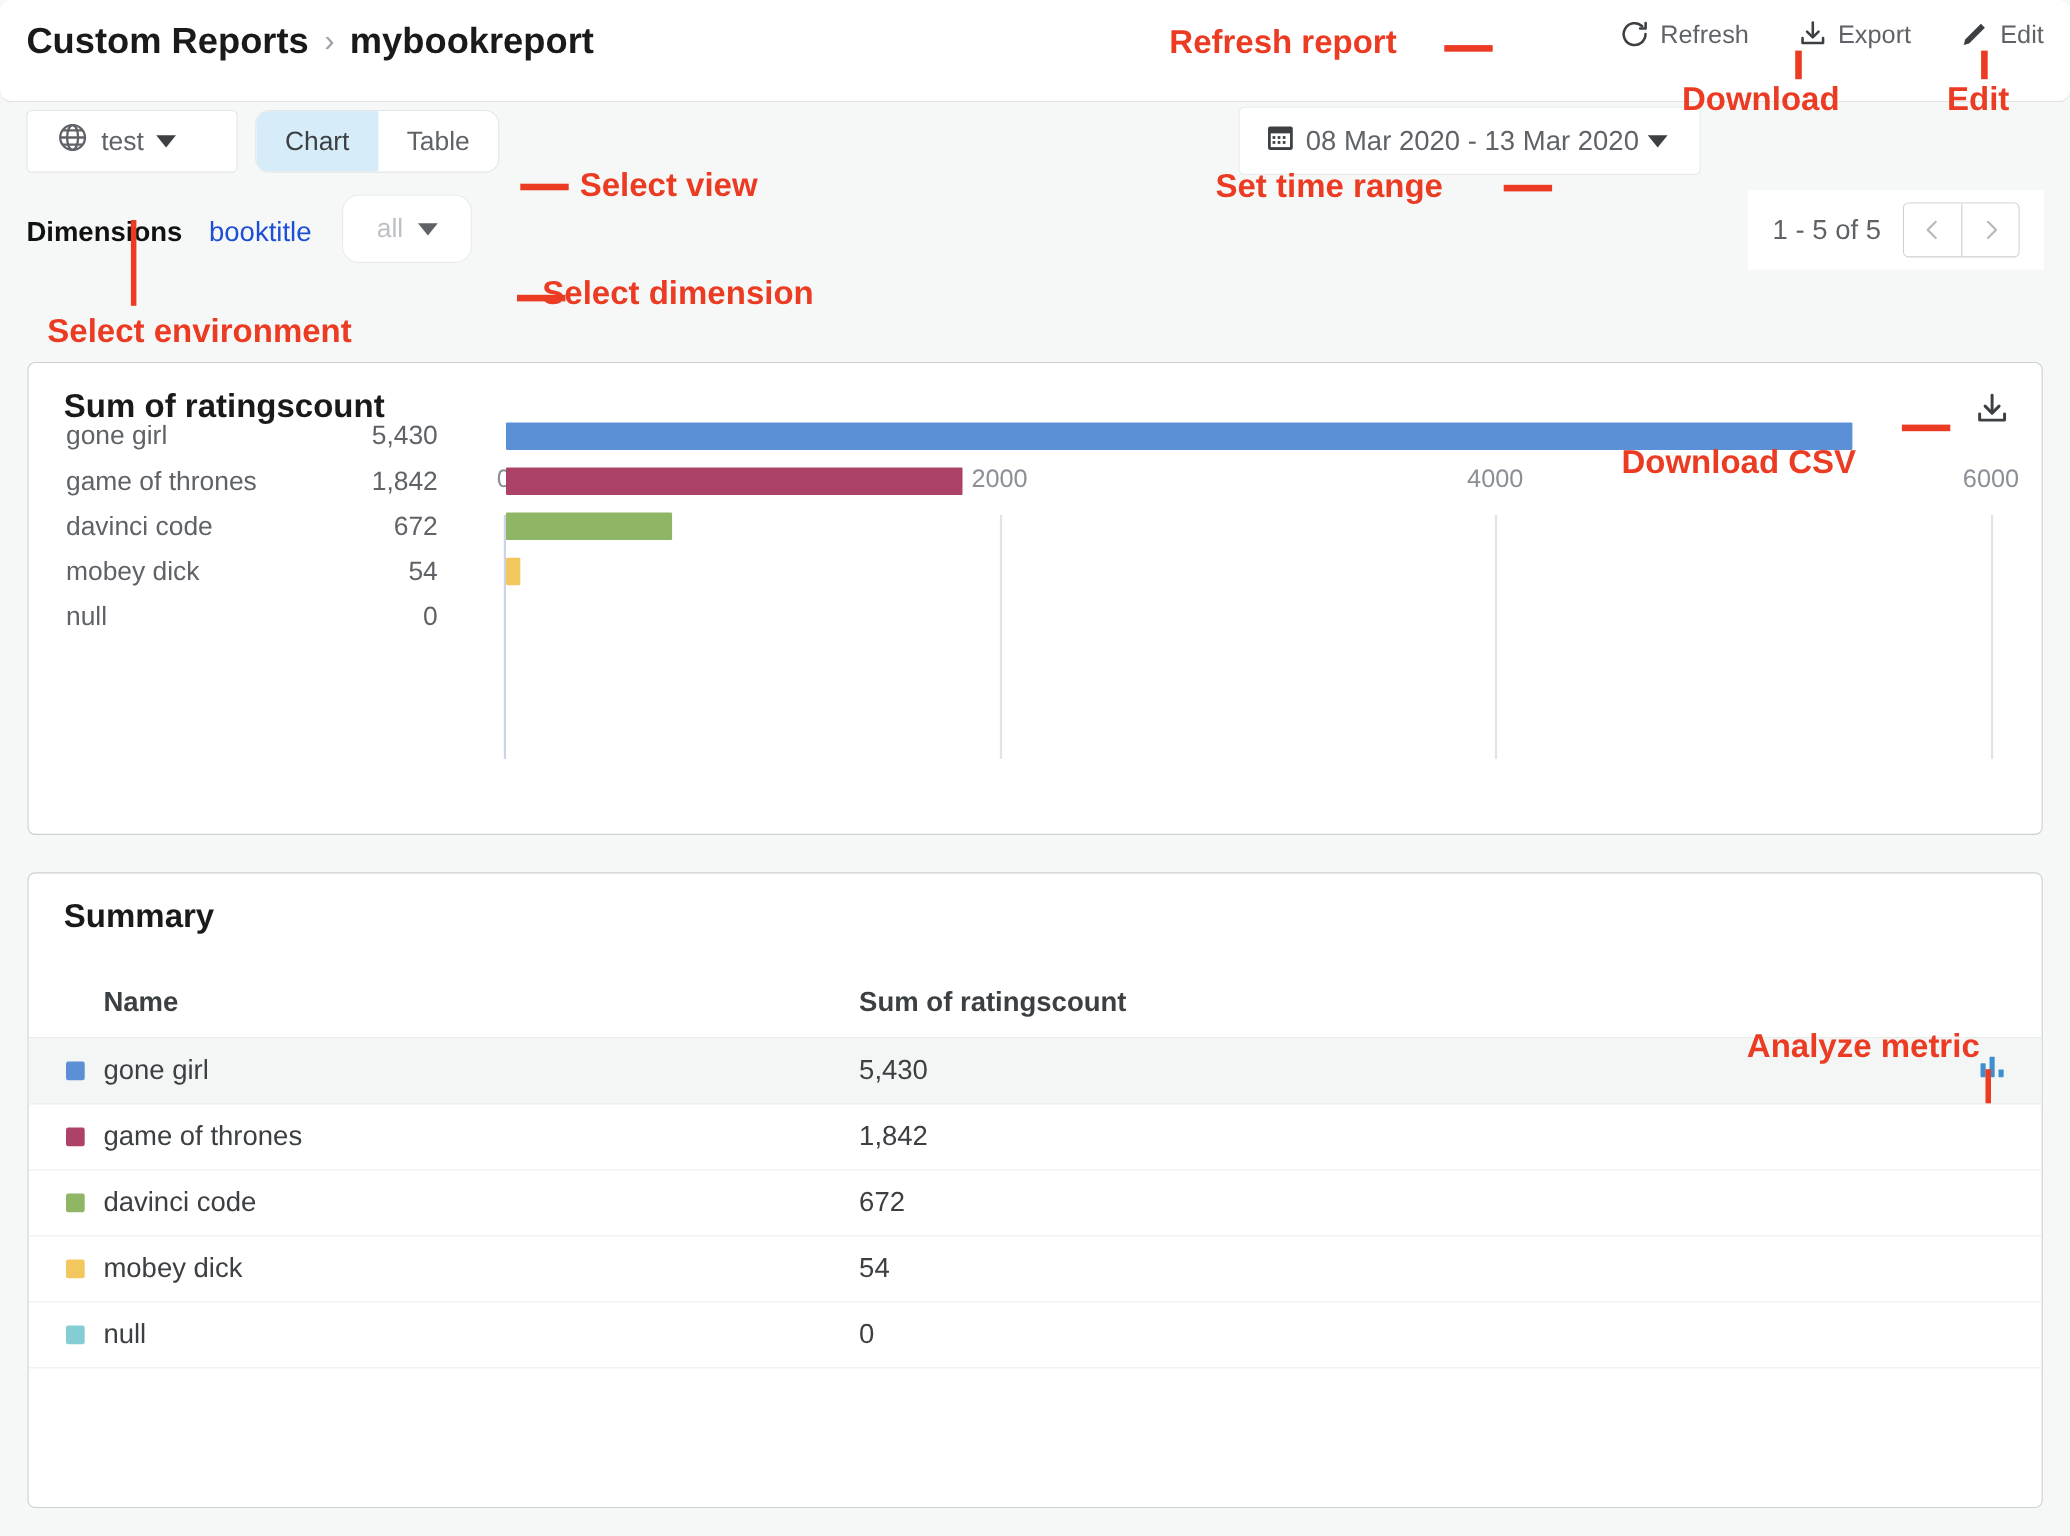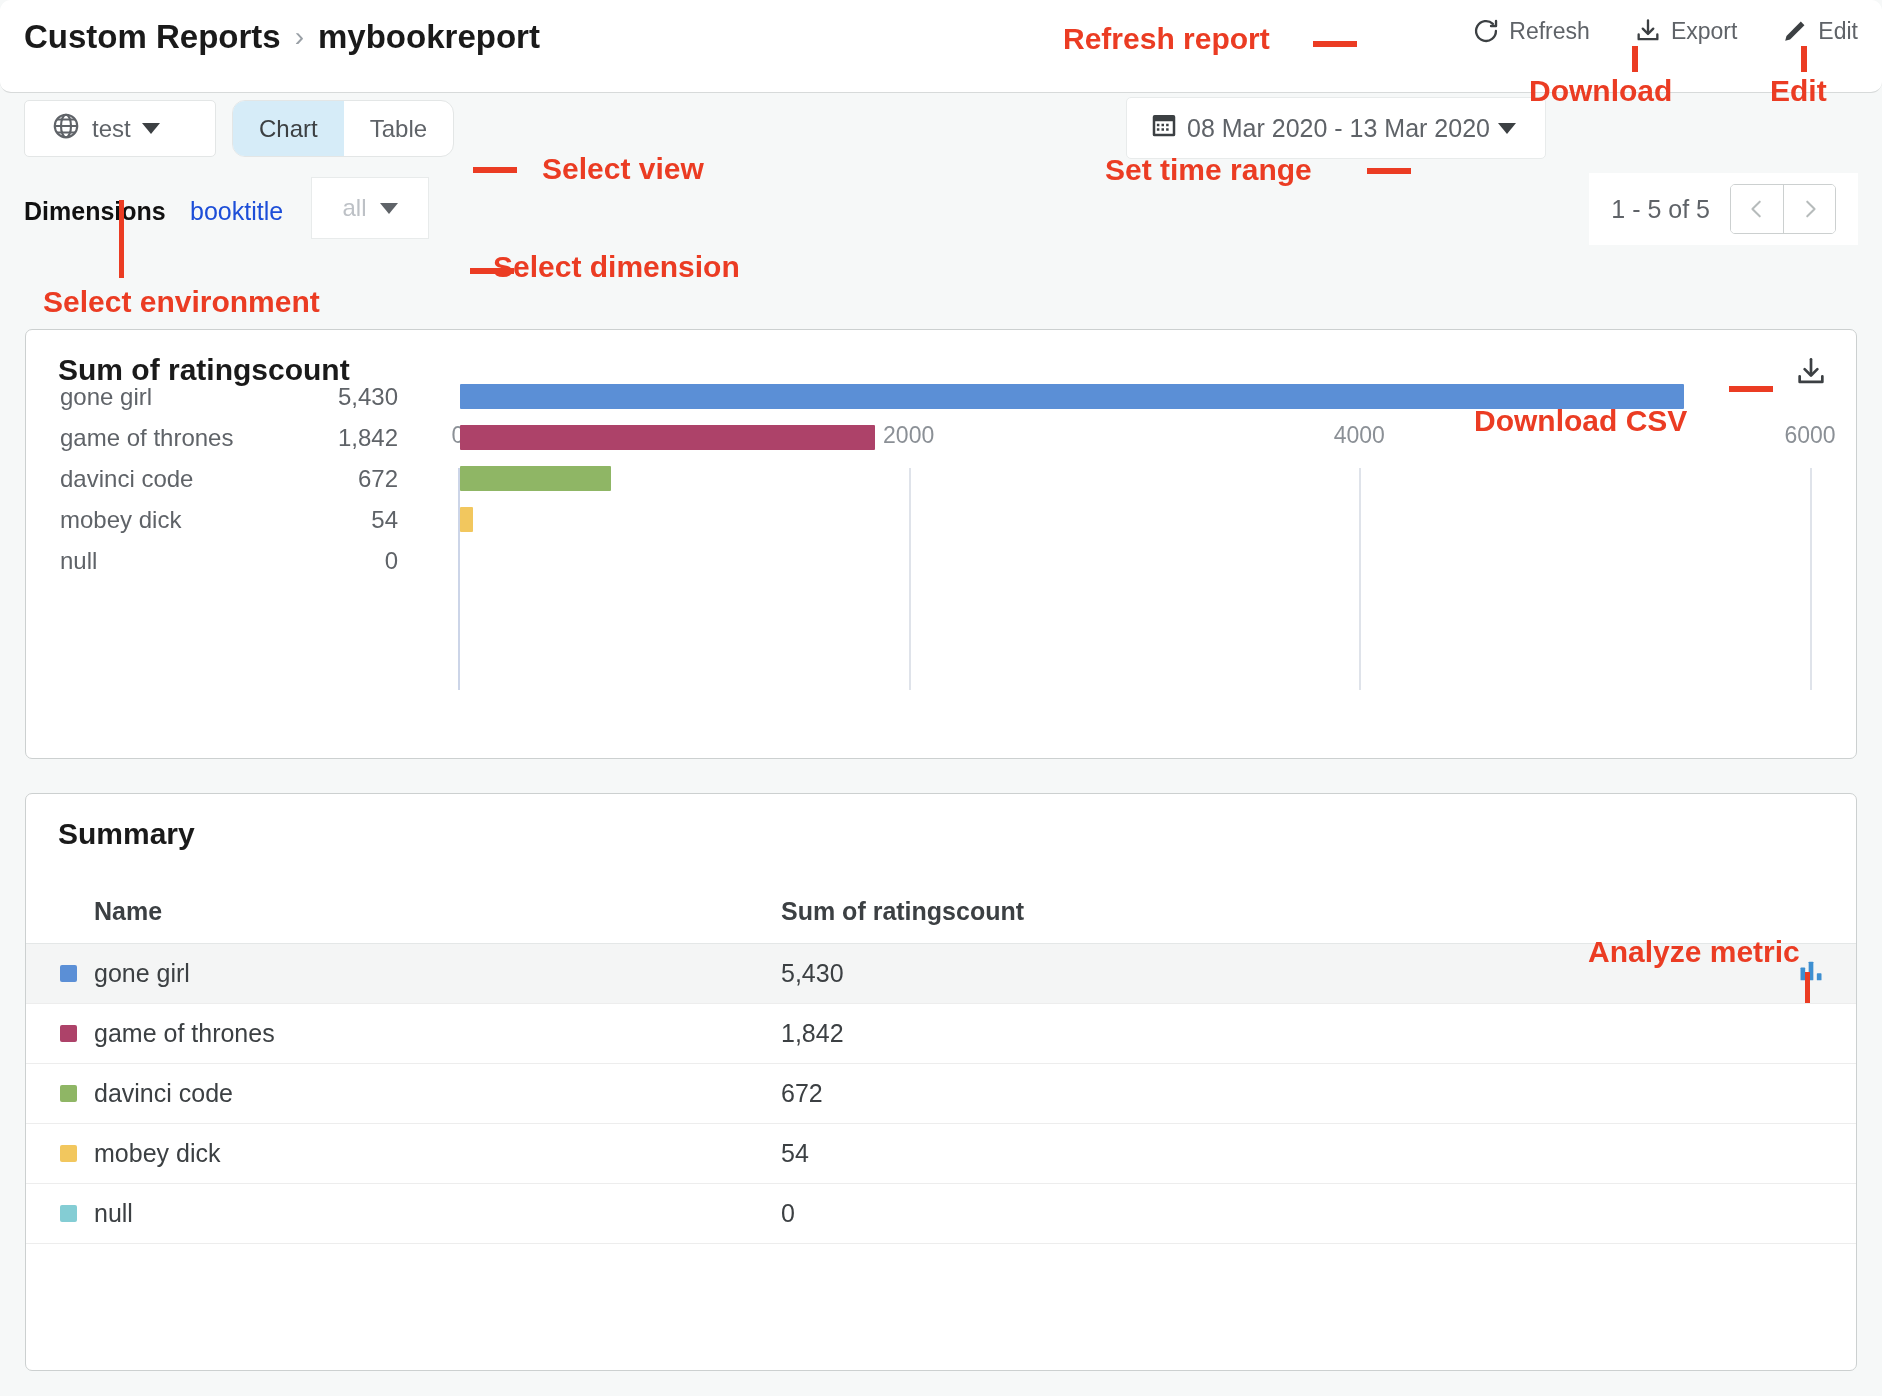--- a/index.html
+++ b/index.html
@@ -94,21 +94,21 @@
     position:absolute; left:24px; top:12px;
     font-size:25px; font-weight:bold; color:#111;
   }
   .dims-name {
     position:absolute; left:190px; top:12px;
     font-size:25px; color:#1d4ed8;
   }
   .dims-select {
     position:absolute; left:311px; top:-8px;
     width:118px; height:62px;
-    background:#fff; border:1px solid #e8ebeb; border-radius:0;
+    background:#fff; border:1px solid #e8ebeb; border-radius:15px;
     display:flex; align-items:center; justify-content:center; gap:13px;
     font-size:24px; color:#bdc1c6;
     cursor:pointer;
   }
   .dims-select .caret { border-top-color:#5f6368; }
   .pager {
     position:absolute; right:24px; top:-12px;
     background:#fff; height:72px;
     display:flex; align-items:center; gap:20px;
     padding:0 22px;
@@ -406,21 +406,21 @@
 
 <div class="anno" style="left:1063px;top:22px;font-size:30px;">Refresh report</div>
 <div class="anno-line" style="left:1313px;top:41px;width:44px;height:6px;"></div>
 
 <div class="anno" style="left:1529px;top:74px;font-size:30px;">Download</div>
 <div class="anno-line" style="left:1632px;top:46px;width:6px;height:26px;"></div>
 
 <div class="anno" style="left:1770px;top:74px;font-size:30px;">Edit</div>
 <div class="anno-line" style="left:1801px;top:46px;width:6px;height:26px;"></div>
 
-<div class="anno" style="left:542px;top:152px;font-size:30px;">Select view</div>
+<div class="anno" style="left:527px;top:152px;font-size:30px;">Select view</div>
 <div class="anno-line" style="left:473px;top:167px;width:44px;height:6px;"></div>
 
 <div class="anno" style="left:1105px;top:153px;font-size:30px;">Set time range</div>
 <div class="anno-line" style="left:1367px;top:168px;width:44px;height:6px;"></div>
 
 <div class="anno" style="left:493px;top:250px;font-size:30px;">Select dimension</div>
 <div class="anno-line" style="left:470px;top:268px;width:44px;height:6px;"></div>
 
 <div class="anno" style="left:43px;top:285px;font-size:30px;">Select environment</div>
 <div class="anno-line" style="left:119px;top:200px;width:5px;height:78px;"></div>

